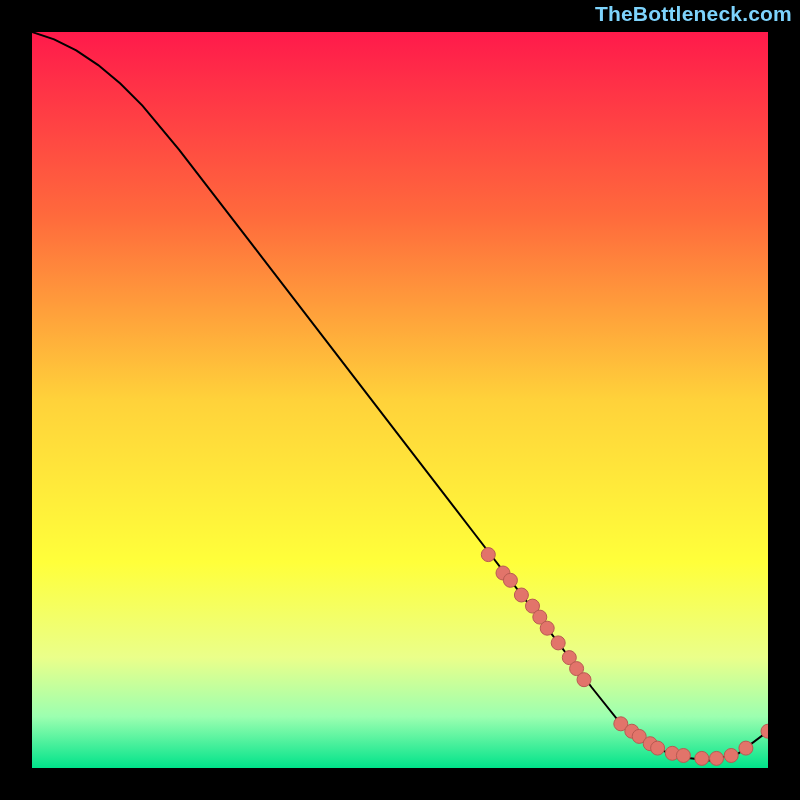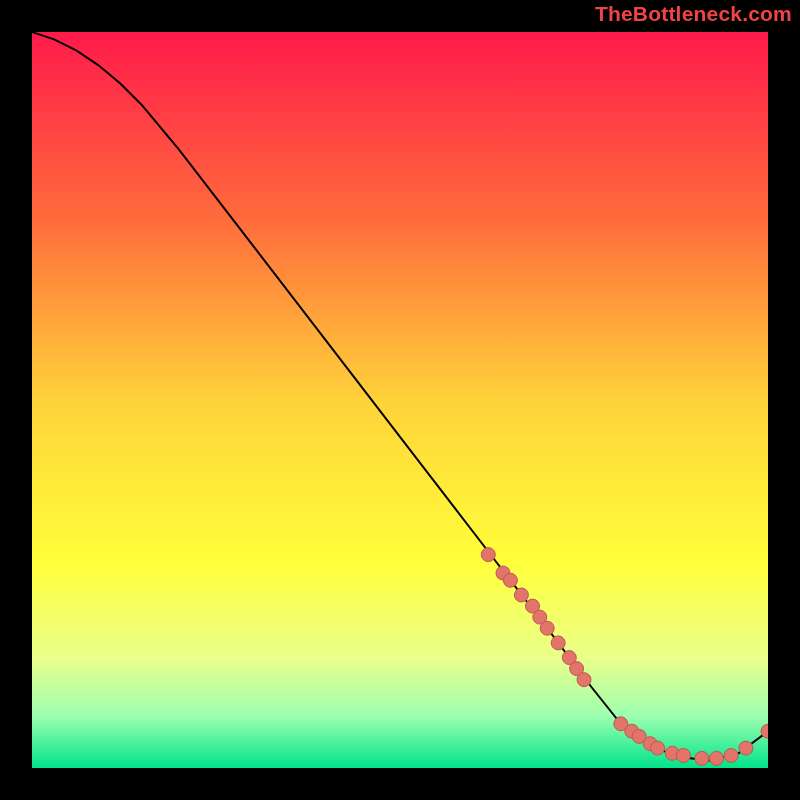--- a/index.html
+++ b/index.html
@@ -15,21 +15,21 @@
     position: relative;
     width: 800px;
     height: 800px;
   }
   .watermark {
     position: absolute;
     top: 2px;
     right: 8px;
     font-size: 21px;
     font-weight: bold;
-    color: #ef4444;
+    color: #7dd3fc;
     z-index: 10;
     letter-spacing: 0.2px;
   }
   .plot-area {
     position: absolute;
     left: 32px;
     top: 32px;
     width: 736px;
     height: 736px;
   }

